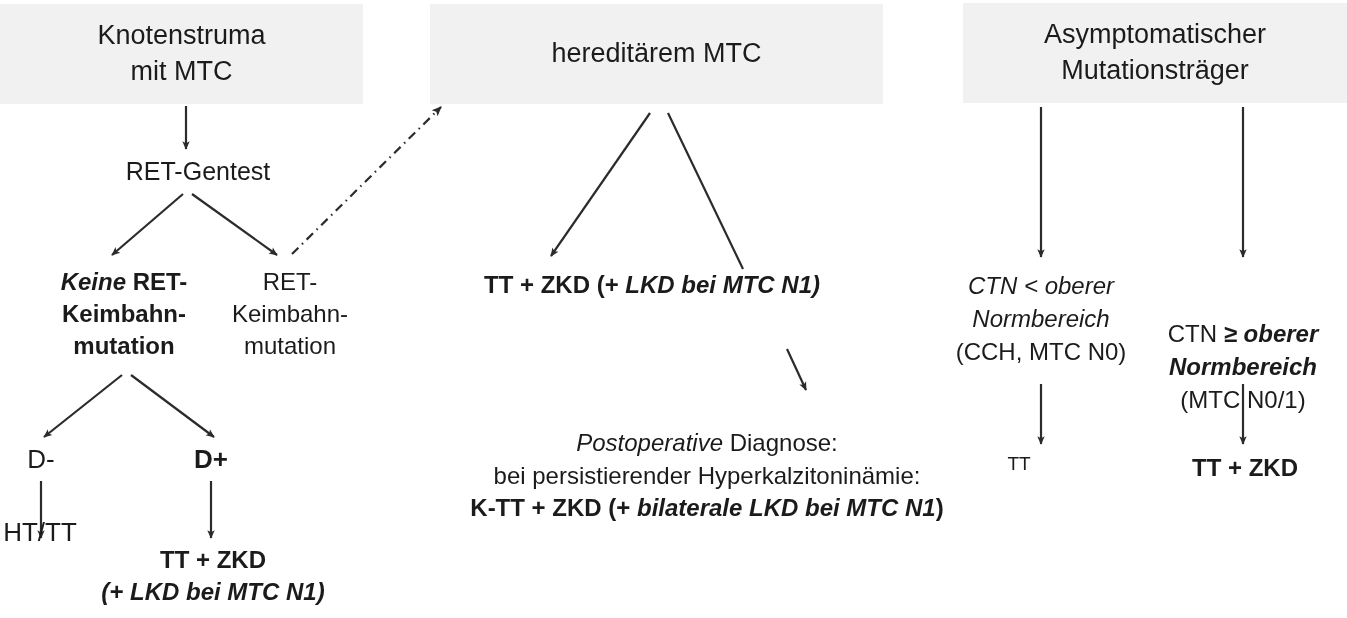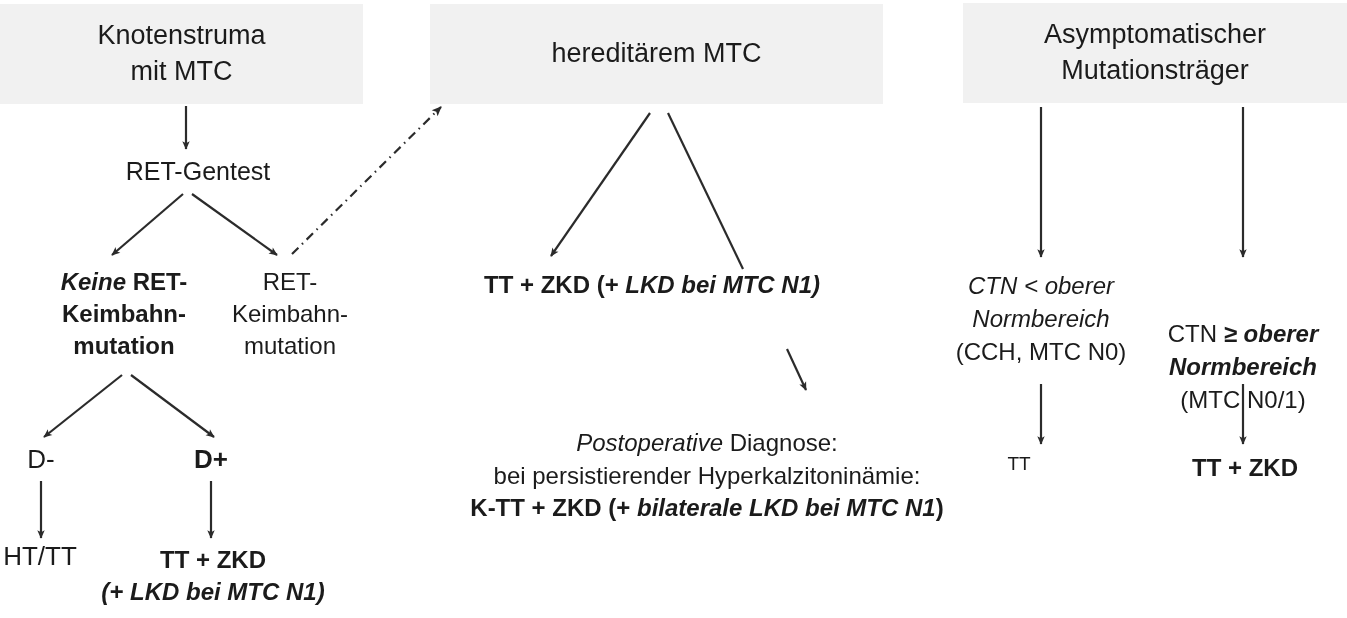--- a/index.html
+++ b/index.html
@@ -119,21 +119,21 @@
   </div>
 
   <div class="node ctr" style="left:41px; top:443px; font-size:26px;">
     <span class="ln">D-</span>
   </div>
 
   <div class="node ctr" style="left:211px; top:443px; font-size:26px;">
     <span class="ln b">D+</span>
   </div>
 
-  <div class="node ctr" style="left:40px; top:540px; font-size:26px;">
+  <div class="node ctr" style="left:40px; top:516px; font-size:26px;">
     <span class="ln">HT/TT</span>
   </div>
 
   <div class="node ctr" style="left:213px; top:544px; font-size:24px; line-height:1.35;">
     <span class="ln b">TT + ZKD</span>
     <span class="ln bi">(+ LKD bei MTC N1)</span>
   </div>
 
   <div class="node ctr" style="left:652px; top:269px; font-size:24px; line-height:1.36;">
     <span class="ln"><span class="b">TT + ZKD (+ </span><span class="bi">LKD bei MTC N1</span><span class="bi">)</span></span>

